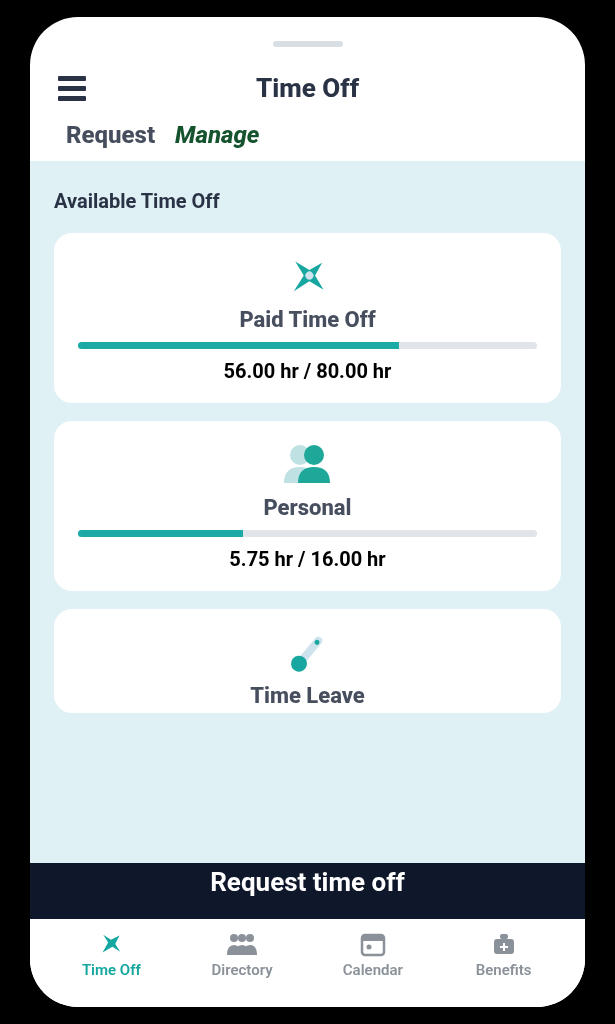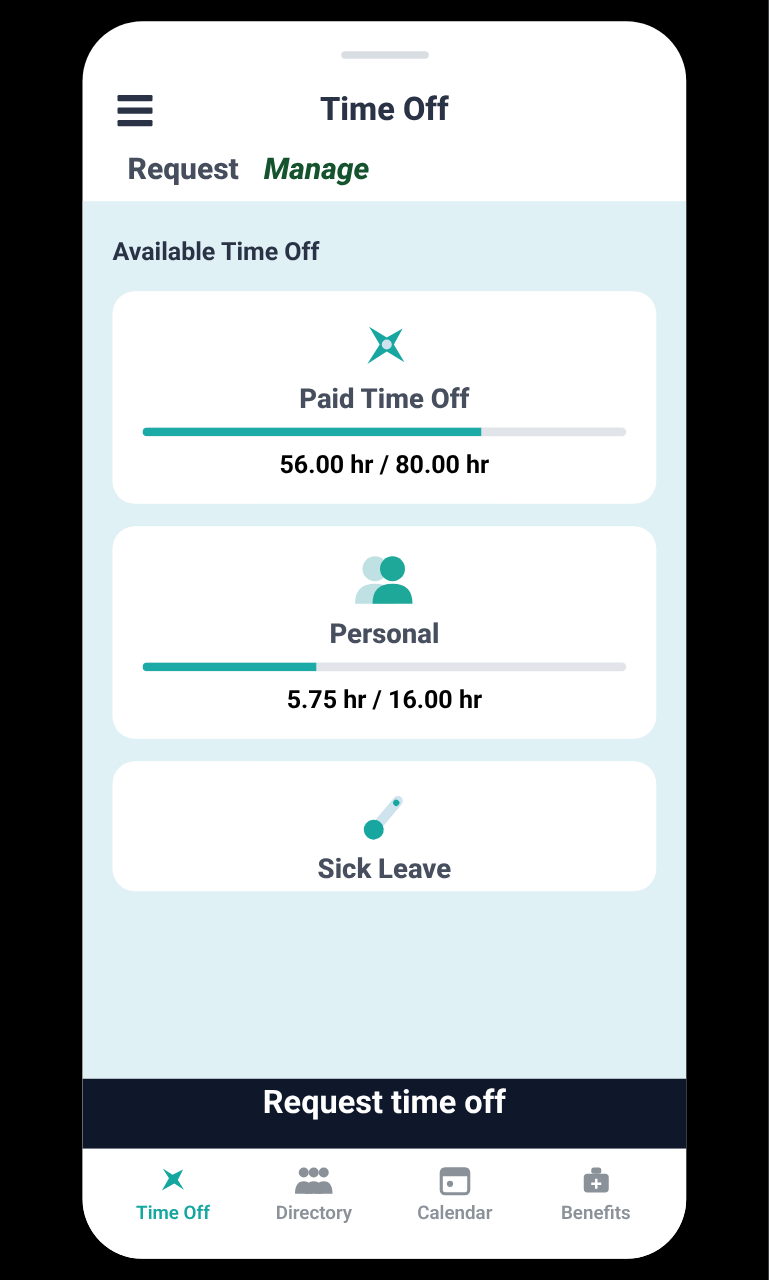--- a/index.html
+++ b/index.html
@@ -5,21 +5,21 @@
   * { box-sizing: border-box; margin: 0; padding: 0; }
   html, body { height: 100%; }
   body {
     font-family: -apple-system, BlinkMacSystemFont, "Segoe UI", Roboto, Arial, sans-serif;
     background: #000;
     display: flex;
     align-items: center;
     justify-content: center;
   }
   .device {
-    width: 483px;
+    width: 555px;
     height: 990px;
     background: #fff;
     border-radius: 48px;
     position: relative;
     overflow: hidden;
     box-shadow: 0 30px 60px rgba(0,0,0,.5);
   }
   .notch {
     position: absolute;
     top: 24px;
@@ -213,21 +213,21 @@
       <div class="card cut">
         <div class="icon">
           <svg width="44" height="48" viewBox="0 0 44 48">
             <g transform="rotate(40 22 24)">
               <rect x="18" y="4" width="8" height="30" rx="4" fill="#cfe3ef"></rect>
               <circle cx="22" cy="38" r="8" fill="#18a7a0"></circle>
               <circle cx="22" cy="10" r="2.5" fill="#18a7a0"></circle>
             </g>
           </svg>
         </div>
-        <div class="card-title">Sick Leave</div>
+        <div class="card-title">Time Leave</div>
       </div>
     </div>
 
     <div class="primary-btn">Request time off</div>
 
     <div class="bottom-nav">
       <div class="nav-item active">
         <span>
           <svg width="28" height="26" viewBox="0 0 28 26">
             <g transform="rotate(45 14 13)">

